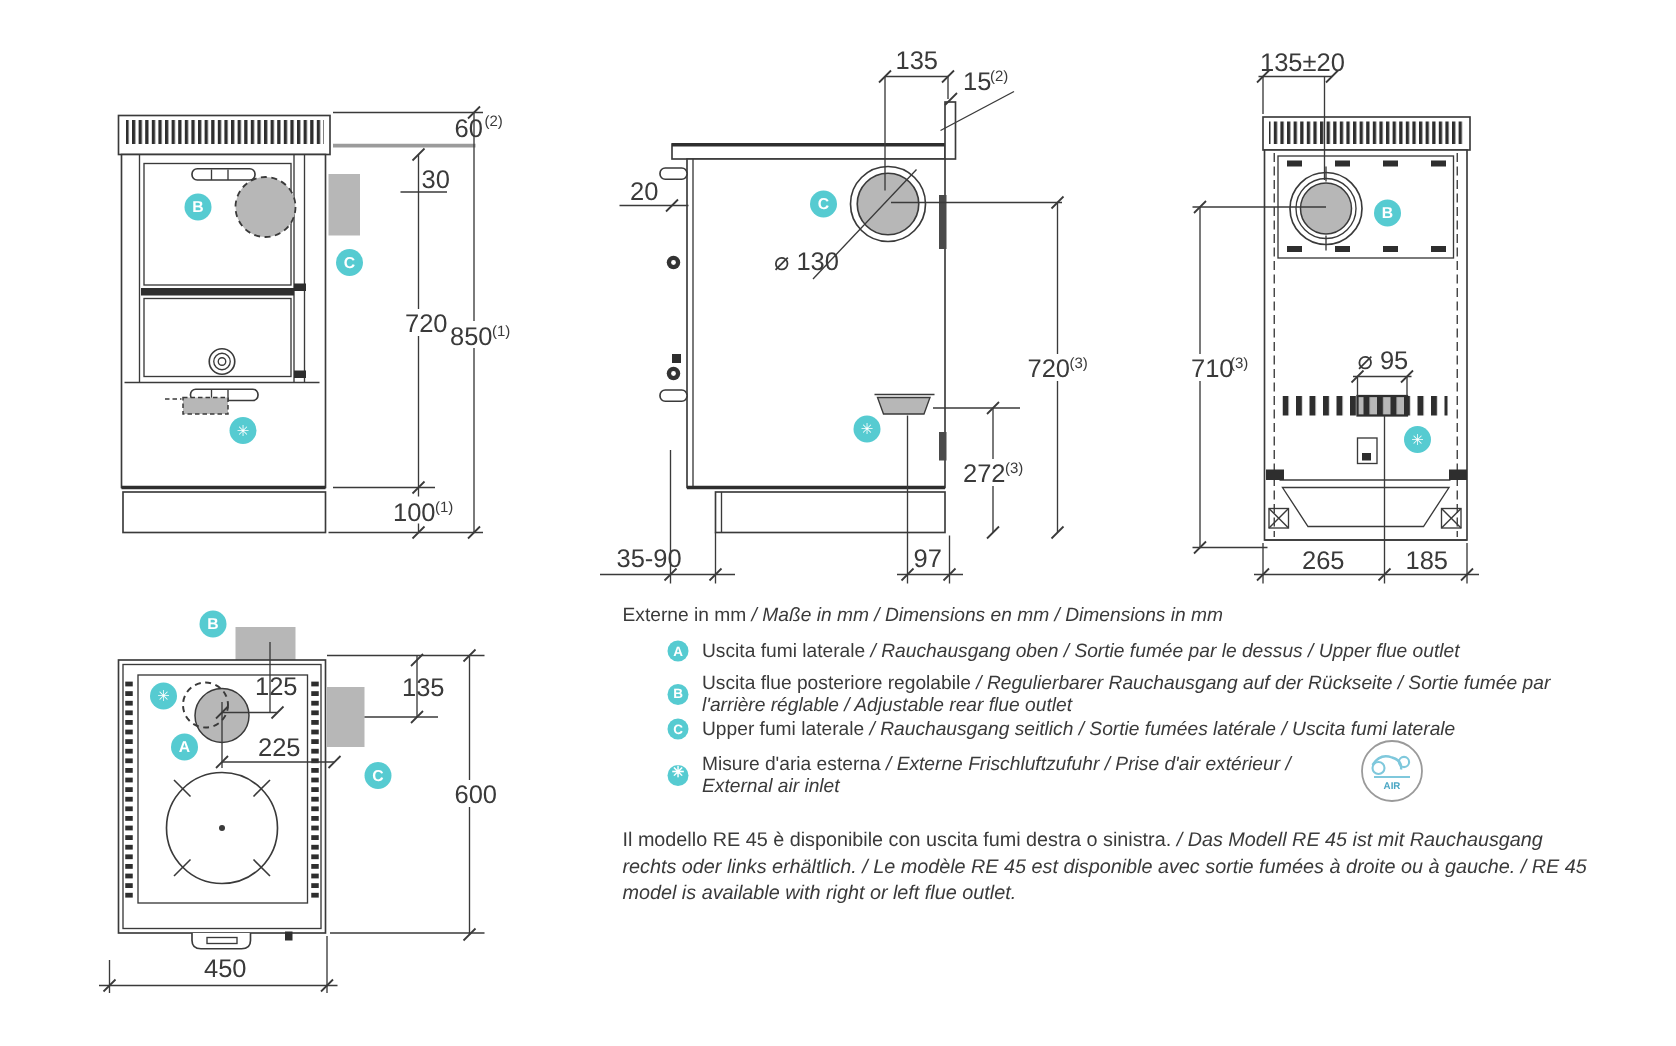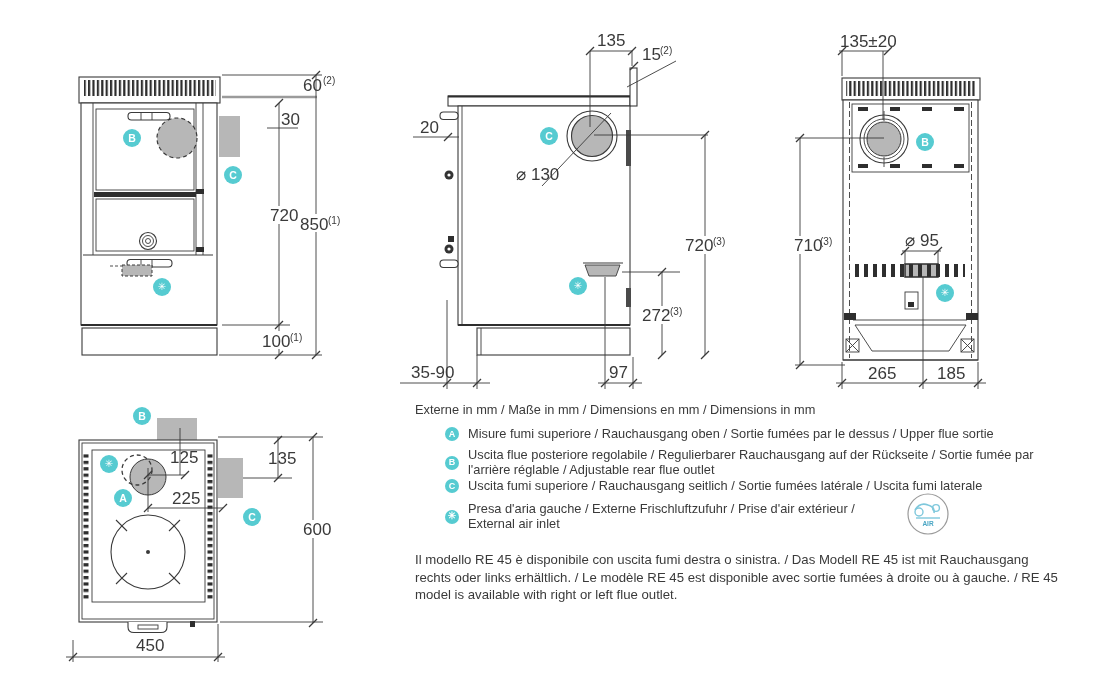--- a/index.html
+++ b/index.html
@@ -17,21 +17,21 @@
   text.dim{font:17px "Liberation Sans",sans-serif;fill:#3a3a3a;}
   text.sup{font:10px "Liberation Sans",sans-serif;fill:#3a3a3a;}
   text.bdg{font:bold 10.5px "Liberation Sans",sans-serif;fill:#fff;}
   text.bdgs{font:10px "Liberation Sans",sans-serif;fill:#fff;}
   text.logo{font:bold 6.5px "Liberation Sans",sans-serif;fill:#4aa6c4;}
   .lg-head{position:absolute;left:415px;top:402px;font-size:12.8px;}
   .lg-item{position:absolute;left:445px;display:flex;gap:9px;align-items:center;width:608px;
            font-size:12.8px;line-height:14.5px;}
   .lbadge{flex:0 0 auto;width:14px;height:14px;border-radius:50%;background:#56cbd1;color:#fff;
           display:flex;align-items:center;justify-content:center;font-size:9px;font-weight:bold;}
-  .it{}
+  .it{font-style:italic;}
   .footer{position:absolute;left:415px;top:526px;width:652px;font-size:13.2px;line-height:17.5px;margin-top:25px;}
 </style>
 </head>
 <body>
 
 <div id="stage">
 
 <svg width="1117" height="697" viewBox="0 0 1117 697">
   <defs>
     <pattern id="vslat" width="4.4" height="16" patternUnits="userSpaceOnUse">
@@ -346,32 +346,32 @@
     <circle fill="none" stroke="#7fc8dc" stroke-width="1.4" cx="936" cy="508" r="3.4"></circle>
     <path fill="none" stroke="#7fc8dc" stroke-width="1.4" d="M916,518 h24"></path>
     <text class="logo" x="928" y="526" text-anchor="middle">AIR</text>
   </g>
 </svg>
 
 <div class="lg-head"><span>Externe in mm</span><span class="it"> / Maße in mm / Dimensions en mm / Dimensions in mm</span></div>
 
 <div class="lg-item" style="top:427px">
   <span class="lbadge">A</span>
-  <span><span>Misure fumi superiore</span><span class="it"> / Rauchausgang oben  / Sortie fumées par le dessus / Upper flue sortie</span></span>
+  <span><span>Uscita fumi laterale</span><span class="it"> / Rauchausgang oben  / Sortie fumée par le dessus / Upper flue outlet</span></span>
 </div>
 <div class="lg-item" style="top:448px">
   <span class="lbadge">B</span>
   <span><span>Uscita flue posteriore regolabile</span><span class="it"> /  Regulierbarer Rauchausgang auf der Rückseite / Sortie fumée par l'arrière réglable / Adjustable rear flue outlet</span></span>
 </div>
 <div class="lg-item" style="top:479px">
   <span class="lbadge">C</span>
-  <span><span>Uscita fumi superiore</span><span class="it"> / Rauchausgang seitlich  / Sortie fumées latérale / Uscita fumi laterale</span></span>
+  <span><span>Upper fumi laterale</span><span class="it"> / Rauchausgang seitlich  / Sortie fumées latérale / Uscita fumi laterale</span></span>
 </div>
 <div class="lg-item" style="top:502px;width:420px">
   <span class="lbadge" style="font-size:10px">✳</span>
-  <span><span>Presa d'aria gauche</span><span class="it"> / Externe Frischluftzufuhr / Prise d'air extérieur / External air inlet</span></span>
+  <span><span>Misure d'aria esterna</span><span class="it"> / Externe Frischluftzufuhr / Prise d'air extérieur / External air inlet</span></span>
 </div>
 
 <div class="footer">
   <span>Il modello RE 45 è disponibile con uscita fumi destra o sinistra.</span><span class="it"> / Das Modell RE 45 ist mit Rauchausgang rechts oder links erhältlich. / Le modèle RE 45 est disponible avec sortie fumées à droite ou à gauche. / RE 45 model is available with right or left flue outlet.</span>
 </div>
 
 </div>
 
 </body></html>

